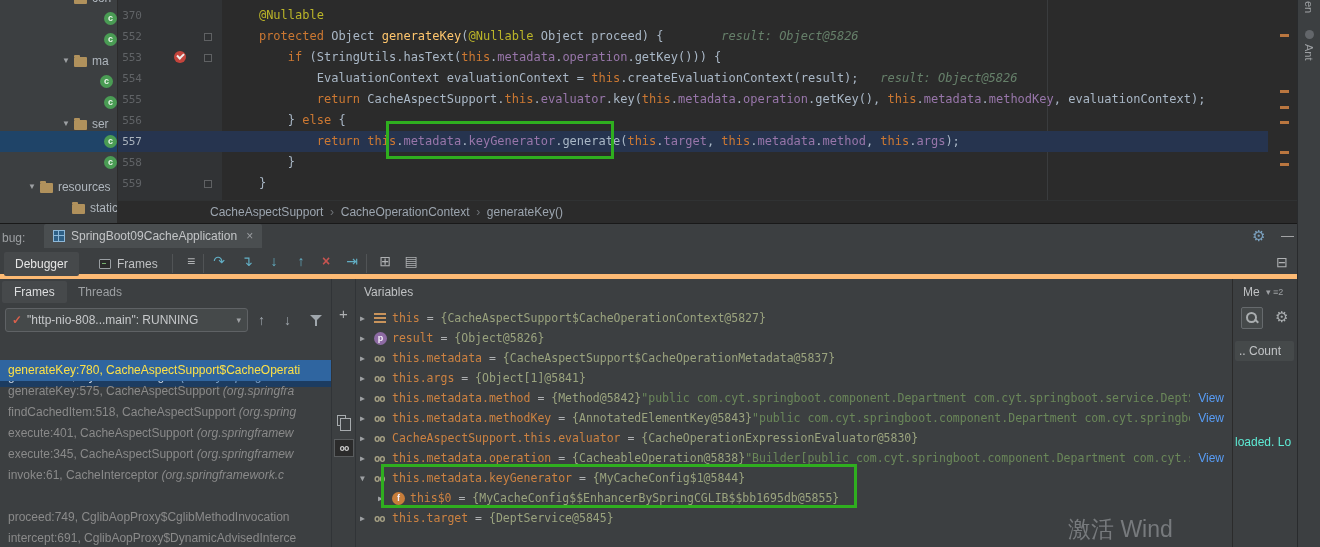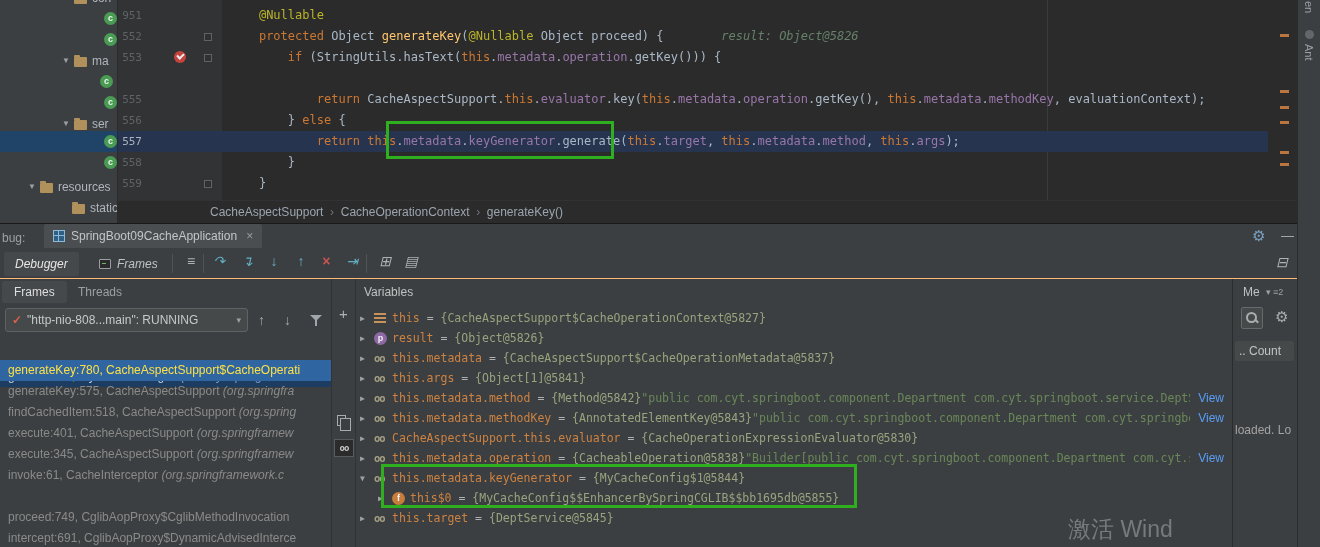--- a/index.html
+++ b/index.html
@@ -51,21 +51,21 @@
   #dbg-window-label { position:absolute; left:2px; top:7px; color:#9DA0A3; }
   #session-tab { position:absolute; left:44px; top:0; height:24px; background:#4A4E50;
     display:flex; align-items:center; gap:6px; padding:0 9px; color:#C3C5C7; border-radius:2px 2px 0 0; }
   .icon-runconfig { width:12px; height:12px; background:#2E5F85; border:1px solid #8EB8D8; position:relative; flex:0 0 12px; }
   .icon-runconfig::before { content:""; position:absolute; left:0; right:0; top:4px; height:1px; background:#8EB8D8; }
   .icon-runconfig::after { content:""; position:absolute; top:0; bottom:0; left:4px; width:1px; background:#8EB8D8; }
   .tab-close { color:#9A9DA0; margin-left:3px; }
   #dbg-settings { position:absolute; left:1252px; top:3px; font-size:15px; color:#7AA0BE; }
   #dbg-hide { position:absolute; left:1281px; top:4px; font-size:13px; color:#AFB1B3; }
 
-  #dbg-toolbar { position:absolute; left:0; top:25px; width:1297px; height:30px; border-bottom:1px solid #fdba74;font-style:italic; }
+  #dbg-toolbar { position:absolute; left:0; top:25px; width:1297px; height:30px; border-bottom:5px solid #fdba74; }
   .vtab { position:absolute; top:3px; height:24px; display:flex; align-items:center; padding:0 11px; color:#BFC1C3; }
   #tab-debugger { left:4px; background:#46494B; border-radius:2px; color:#E6E6E6; }
   #tab-console { left:88px; }
   .icon-console { width:12px; height:10px; border:1px solid #9A9FA3; border-radius:1px; background:#2B2B2B;
     position:relative; margin-right:6px; flex:0 0 12px; }
   .icon-console::after { content:""; position:absolute; left:2px; top:3px; width:4px; height:1px; background:#76B06F; }
   .tsep { position:absolute; top:5px; width:1px; height:19px; background:#515456; }
   #tsep1 { left:172px; } #tsep2 { left:203px; } #tsep3 { left:366px; }
   .tbi { position:absolute; top:4px; width:22px; text-align:center; font-size:14px; }
   .t-gray { color:#AFB1B3; } .t-blue { color:#62AEC4; } .t-red { color:#C75450; font-weight:bold; }
@@ -135,21 +135,21 @@
   #mem-search { position:absolute; left:8px; top:28px; width:22px; height:22px; background:#45494A;
     border:1px solid #666A6D; border-radius:2px; }
   .mag { position:absolute; left:3px; top:3px; width:14px; height:14px; }
   .mag::before { content:""; position:absolute; left:1px; top:1px; width:7px; height:7px;
     border:2px solid #A9ADAF; border-radius:50%; }
   .mag::after { content:""; position:absolute; left:9px; top:9px; width:5px; height:2px;
     background:#A9ADAF; transform:rotate(45deg); }
   #mem-gear { position:absolute; left:42px; top:29px; color:#A9ADAF; font-size:15px; }
   #mem-count { position:absolute; left:2px; top:62px; width:59px; height:20px; background:#45494A;
     border-radius:2px; color:#C2C4C6; line-height:20px; padding-left:4px; white-space:nowrap; overflow:hidden; }
-  #mem-loaded { position:absolute; left:2px; top:144px; color:#a3a3a3; white-space:nowrap; }
+  #mem-loaded { position:absolute; left:2px; top:156px; color:#5eead4; white-space:nowrap; }
 
   
   #right-strip { position:absolute; left:1297px; top:0; width:23px; height:547px; background:#3C3F41;
     border-left:1px solid #292B2D; }
   .vlabel { position:absolute; left:5px; writing-mode:vertical-rl; color:#9DA0A3; font-size:11px; }
   #vl-top { top:1px; }
   .ant-dot { position:absolute; left:7px; top:30px; width:9px; height:9px; border-radius:50%; background:#63666A; }
   #vl-ant { top:44px; }
 
   
@@ -160,32 +160,36 @@
     z-index:5; white-space:nowrap; }
 </style>
 </head>
 <body>
 
 <div id="editor-area">
   <div id="gutter-bg"></div>
   <div id="wrap-guide"></div>
   <div id="code-lines">
       <div class="code-line" style="top: 5px;">
-        <span class="lnum">951</span>
+        <span class="lnum">370</span>
         <span class="ctext"><span class="seg-def">    </span><span class="seg-ann">@Nullable</span></span>
       </div>
       <div class="code-line" style="top: 26px;">
         <span class="lnum">552</span>
         <span class="fold"></span>
         <span class="ctext"><span class="seg-def">    </span><span class="seg-kw">protected </span><span class="seg-def">Object </span><span class="seg-meth">generateKey</span><span class="seg-def">(</span><span class="seg-ann">@Nullable</span><span class="seg-def"> Object proceed) {</span><span class="seg-hint">        result: Object@5826</span></span>
       </div>
       <div class="code-line" style="top: 47px;">
         <span class="lnum">553</span>
         <span class="fold"></span>
         <span class="ctext"><span class="seg-def">        </span><span class="seg-kw">if </span><span class="seg-def">(StringUtils.hasText(</span><span class="seg-kw">this</span><span class="seg-def">.</span><span class="seg-fld">metadata</span><span class="seg-def">.</span><span class="seg-fld">operation</span><span class="seg-def">.getKey())) {</span></span>
+      </div>
+      <div class="code-line" style="top: 68px;">
+        <span class="lnum">554</span>
+        <span class="ctext"><span class="seg-def">            </span><span class="seg-def">EvaluationContext evaluationContext = </span><span class="seg-kw">this</span><span class="seg-def">.createEvaluationContext(result);</span><span class="seg-hint">   result: Object@5826</span></span>
       </div>
       <div class="code-line" style="top: 89px;">
         <span class="lnum">555</span>
         <span class="ctext"><span class="seg-def">            </span><span class="seg-kw">return </span><span class="seg-def">CacheAspectSupport.</span><span class="seg-kw">this</span><span class="seg-def">.</span><span class="seg-fld">evaluator</span><span class="seg-def">.key(</span><span class="seg-kw">this</span><span class="seg-def">.</span><span class="seg-fld">metadata</span><span class="seg-def">.</span><span class="seg-fld">operation</span><span class="seg-def">.getKey(), </span><span class="seg-kw">this</span><span class="seg-def">.</span><span class="seg-fld">metadata</span><span class="seg-def">.</span><span class="seg-fld">methodKey</span><span class="seg-def">, evaluationContext);</span></span>
       </div>
       <div class="code-line" style="top: 110px;">
         <span class="lnum">556</span>
         <span class="ctext"><span class="seg-def">        } </span><span class="seg-kw">else</span><span class="seg-def"> {</span></span>
       </div>
       <div class="code-line current-line" style="top: 131px;">

